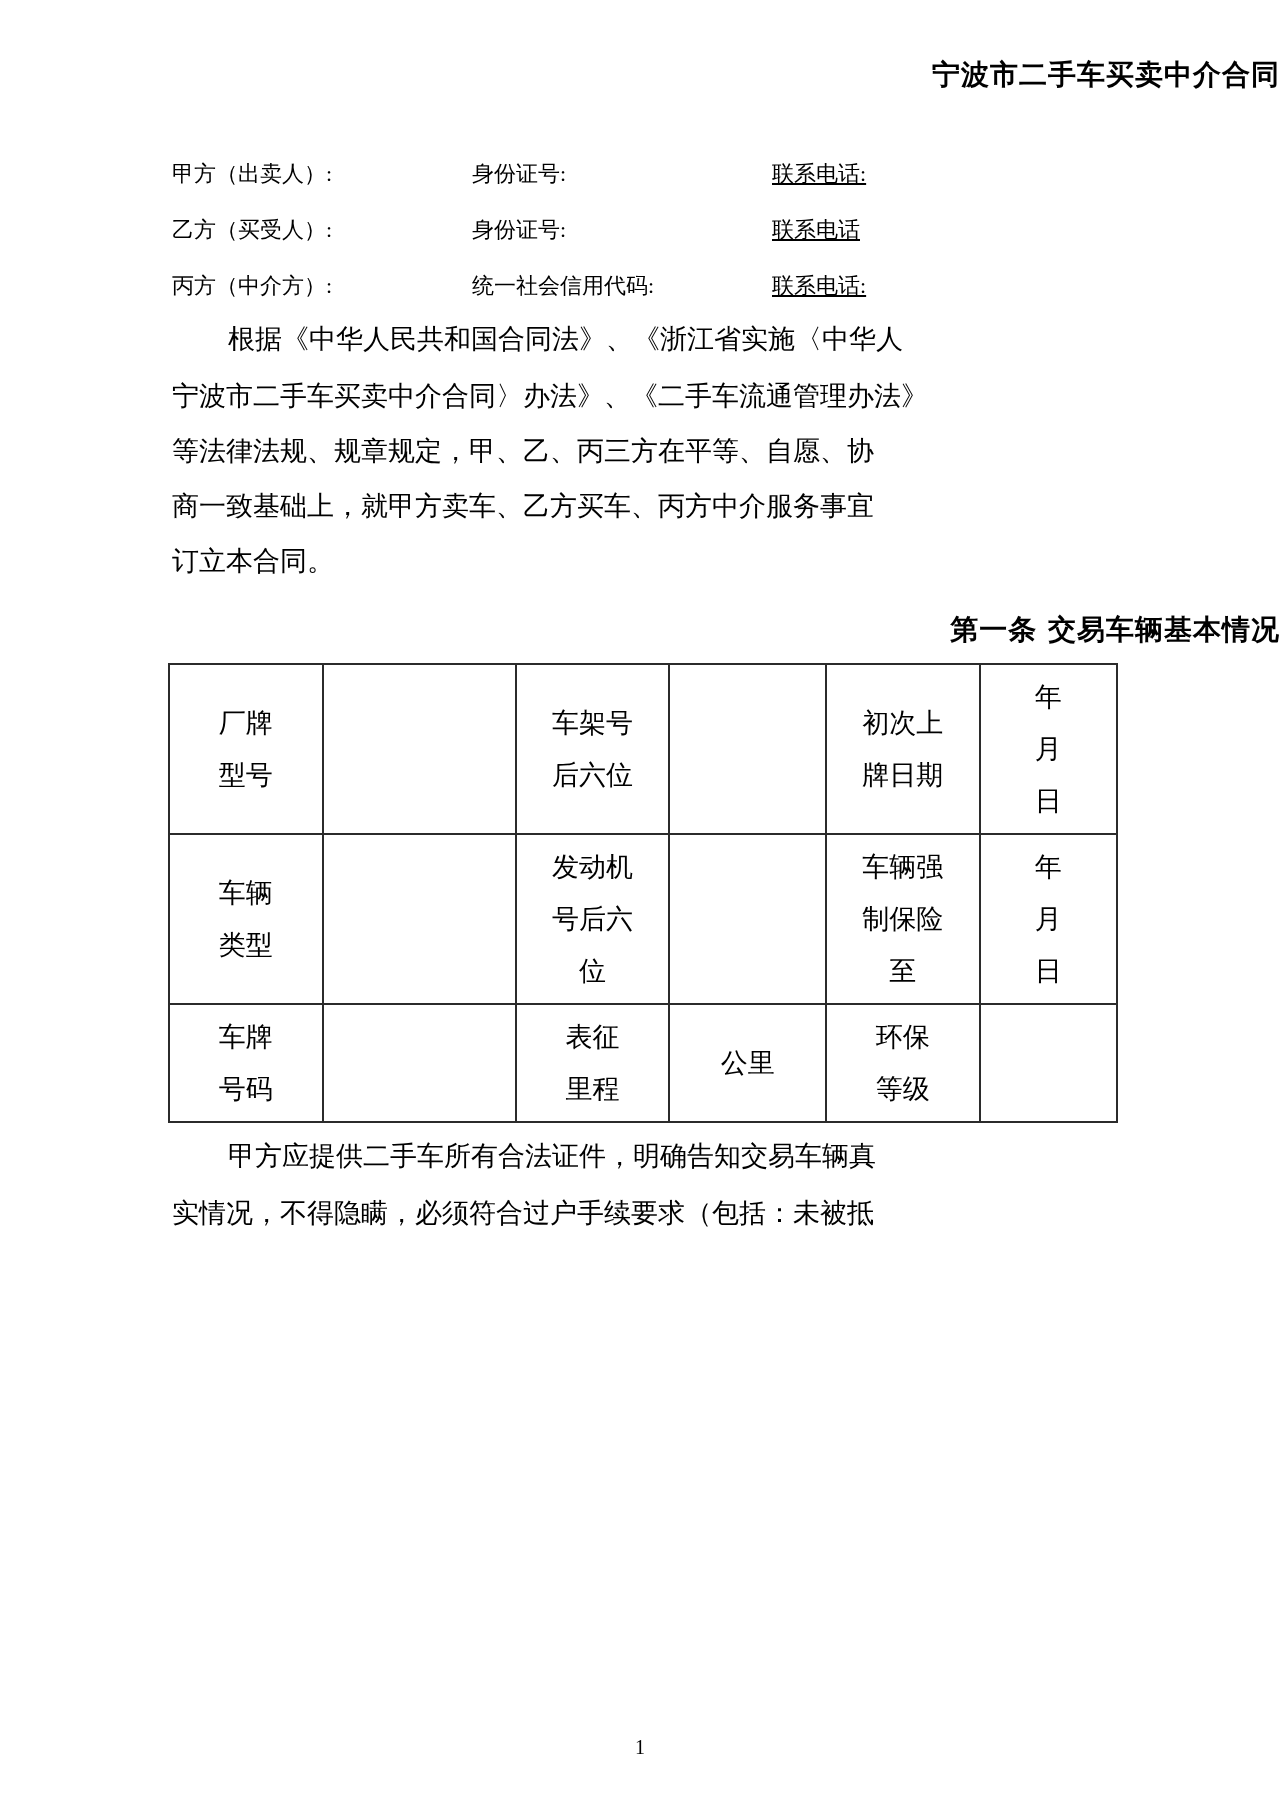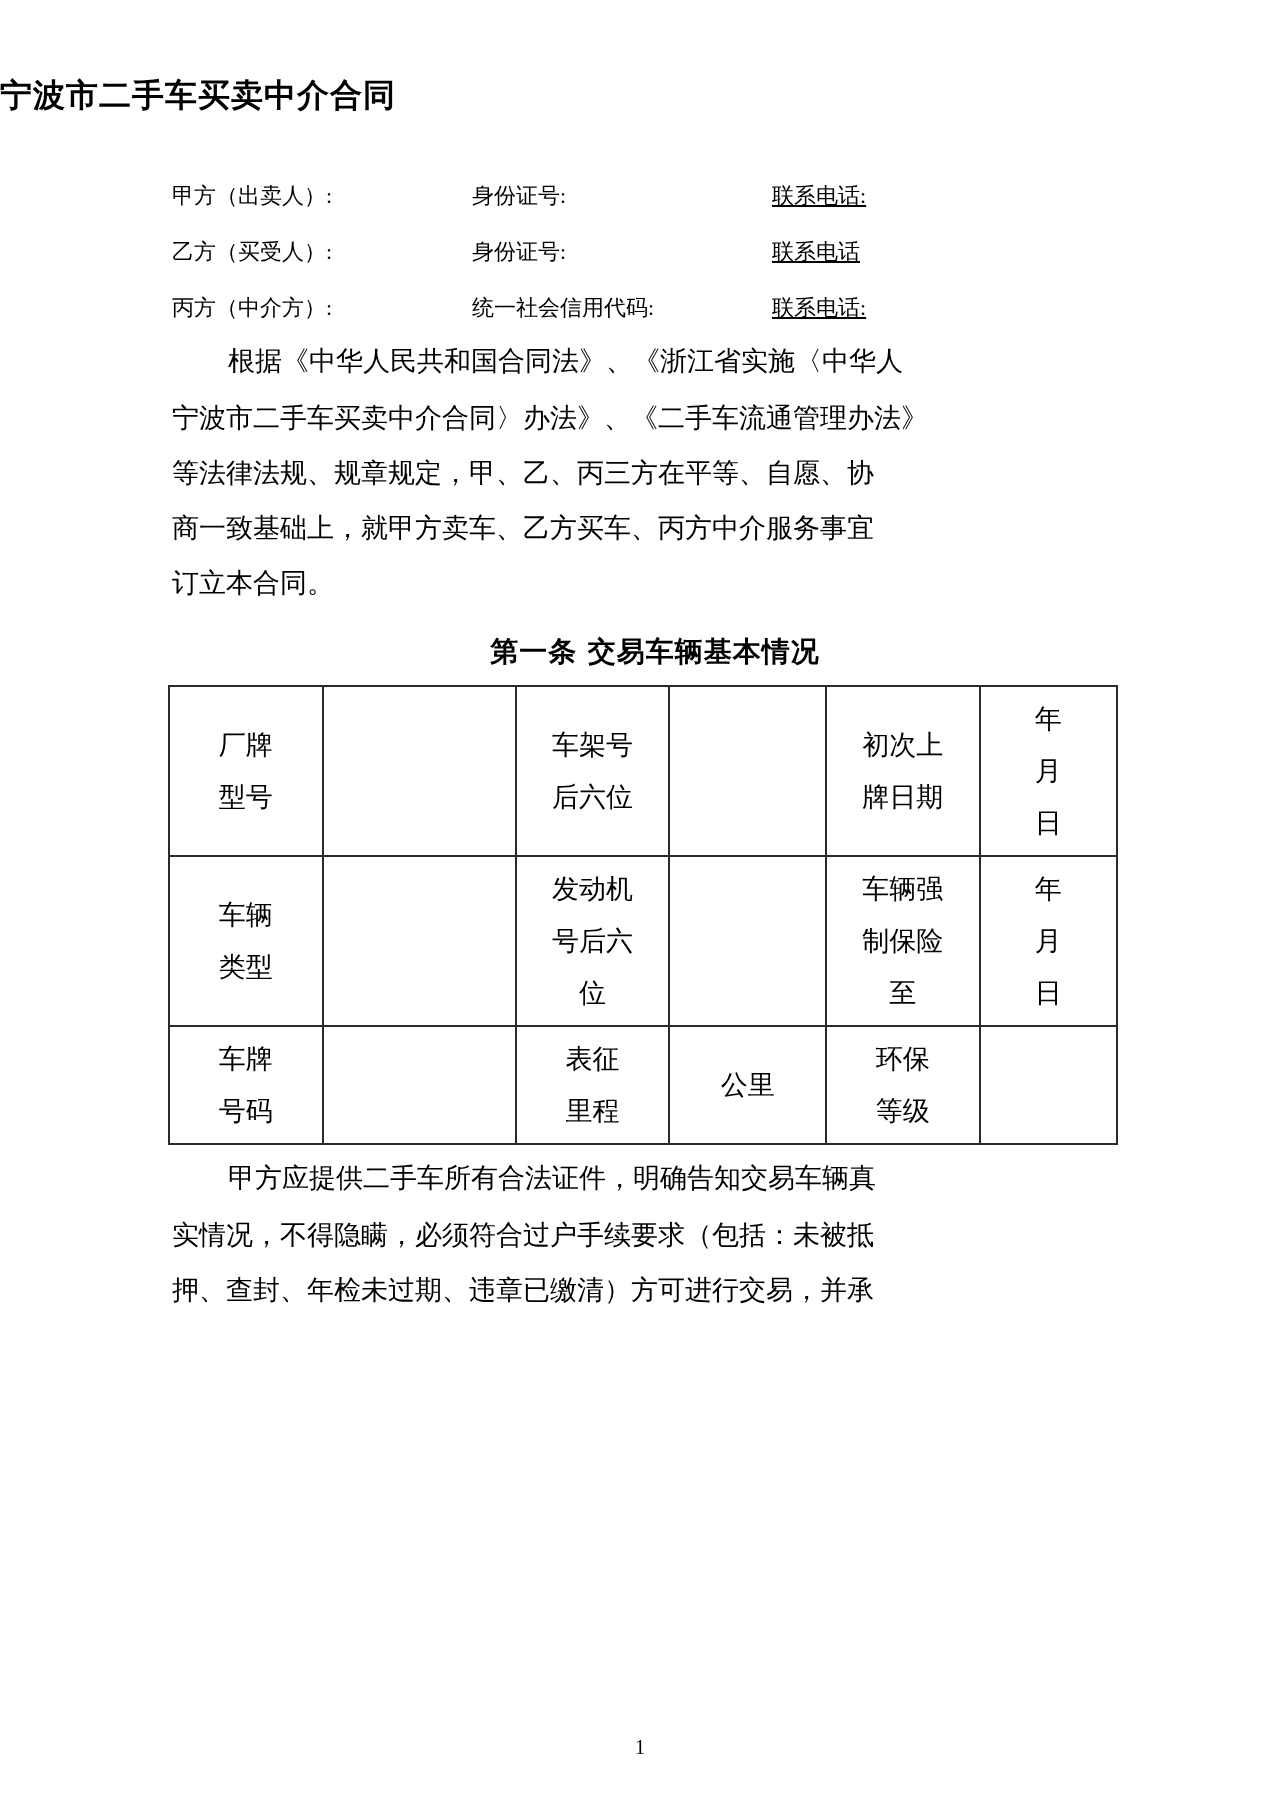--- a/index.html
+++ b/index.html
@@ -8,27 +8,27 @@
     background:#ffffff;
     font-family:"Liberation Serif","DejaVu Serif",serif;
     color:#000000;
     position:relative;
     overflow:hidden;
   }
   .page { position:relative; width:1280px; height:1811px; }
 
   
   .doc-title {
-    text-align:left;
+    text-align:right;
     font-family:"DejaVu Sans","Liberation Sans",sans-serif;
     font-weight:bold;
-    font-size:32px;
+    font-size:28px;
     letter-spacing:1px;
     margin:0;
-    padding-top:76px;
+    padding-top:58px;
     line-height:1.2;
   }
 
   
   .parties { margin-top:54px; padding-left:172px; padding-right:140px; }
   .party-row {
     position:relative;
     height:56px;
     font-size:22px;
     line-height:56px;
@@ -47,21 +47,21 @@
     line-height:55px;
     text-align:justify;
     text-justify:inter-ideograph;
     margin:0;
   }
   .body-para .ln { display:block; white-space:nowrap; }
   .body-para .ln.ind { text-indent:0; padding-left:56px;font-family:Liberation Mono, monospace; }
 
   
   .section-heading {
-    text-align:center;
+    text-align:right;
     font-family:"DejaVu Sans","Liberation Sans",sans-serif;
     font-weight:bold;
     font-size:28px;
     margin:0;
     padding-top:22px;
     padding-bottom:14px;
     padding-left:30px;
     letter-spacing:1px;
   }
 
@@ -238,18 +238,17 @@
               <span class="stack"></span>
             </td>
       </tr>
     </tbody>
       </table>
   </div>
 
   <div class="body-para" style="padding-top:8px;">
     <span class="ln ind">甲方应提供二手车所有合法证件，明确告知交易车辆真</span>
     <span class="ln">实情况，不得隐瞒，必须符合过户手续要求（包括：未被抵</span>
-    <span class="ln">押、查封、年检未过期、违章已缴清）方可进行交易，并承</span>
   </div>
 
   <div class="page-number">1</div>
 
 </div>
 
 </body></html>

